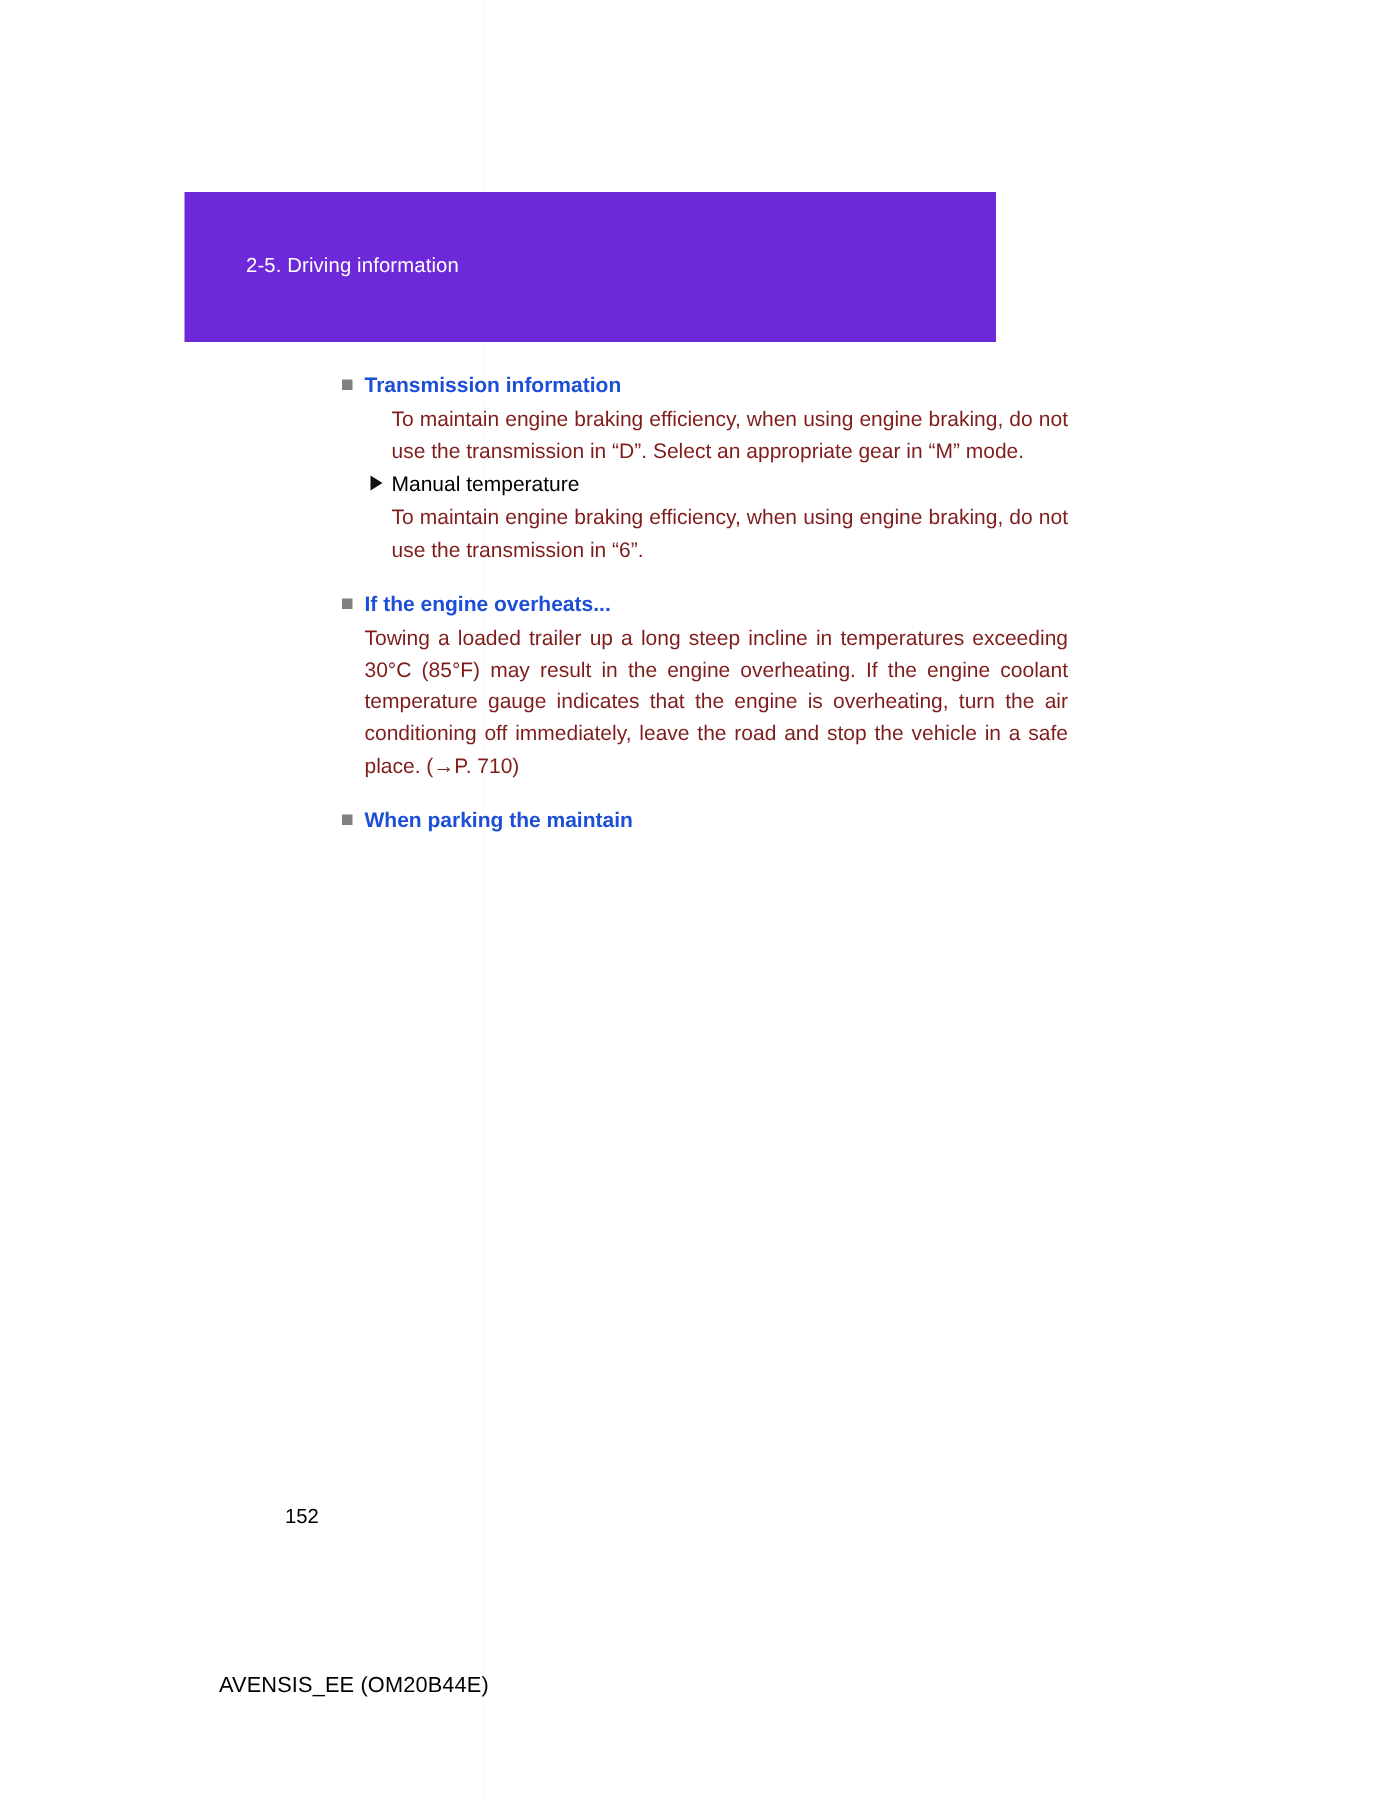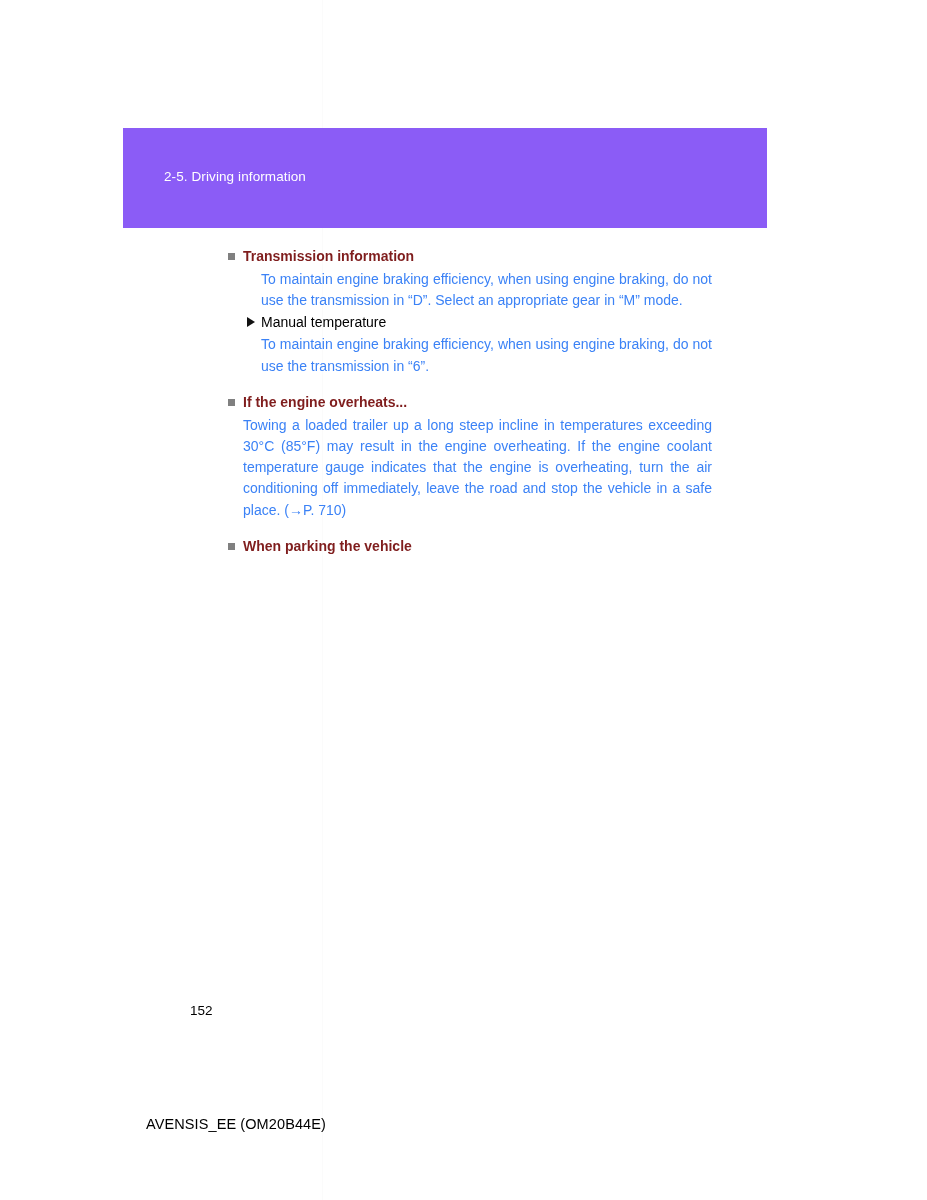--- a/index.html
+++ b/index.html
@@ -25,23 +25,23 @@
     top: 0;
     width: 1px;
     height: 1200px;
     background: #fbfbfb;
   }
   
   .chapter-banner {
     position: absolute;
     left: 123px;
     top: 128px;
-    width: 644px;
+    width: 541px;
     height: 100px;
-    background: #8b5cf6;
+    background: #6d28d9;
   }
   .chapter-banner-label {
     position: absolute;
     left: 41px;
     top: 41px;
     color: #ffffff;
     font-size: 13.5px;
     letter-spacing: 0.1px;
     white-space: nowrap;
   }
@@ -55,21 +55,21 @@
   .section {
     margin-bottom: 15px;
   }
   .section:last-child { margin-bottom: 0; }
 
   .section-head {
     position: relative;
     padding-left: 15px;
     font-size: 14px;
     font-weight: bold;
-    color: #7f1d1d;
+    color: #1d4ed8;
     line-height: 21px;
     margin-bottom: 2px;
   }
   .sq-bullet {
     position: absolute;
     left: 0;
     top: 7px;
     width: 7px;
     height: 7px;
     background: #808080;
@@ -90,21 +90,21 @@
     left: -14px;
     top: 6px;
     width: 0;
     height: 0;
     border-left: 8px solid #111111;
     border-top: 5px solid transparent;
     border-bottom: 5px solid transparent;
   }
   .body-text {
     font-size: 14px;
-    color: #3b82f6;
+    color: #7f1d1d;
     line-height: 21.2px;
     text-align: justify;
     text-justify: inter-word;
     margin: 0;
     hyphens: none;
   }
   .section > .body-text {
     padding-left: 15px;
   }
   .sub-block .body-text {
@@ -163,21 +163,21 @@
       <div class="section-head">
         <span class="sq-bullet"></span>
         <span>If the engine overheats...</span>
       </div>
       <p class="body-text">Towing a loaded trailer up a long steep incline in temperatures exceeding 30°C (85°F) may result in the engine overheating. If the engine coolant temperature gauge indicates that the engine is overheating, turn the air conditioning off immediately, leave the road and stop the vehicle in a safe place. (→P. 710)</p>
     </div>
 
     <div class="section">
       <div class="section-head">
         <span class="sq-bullet"></span>
-        <span>When parking the vehicle</span>
+        <span>When parking the maintain</span>
       </div>
     </div>
 
   </div>
 
   <div class="page-number">152</div>
 
   <div class="doc-footer">AVENSIS_EE (OM20B44E)</div>
 
 </div>

